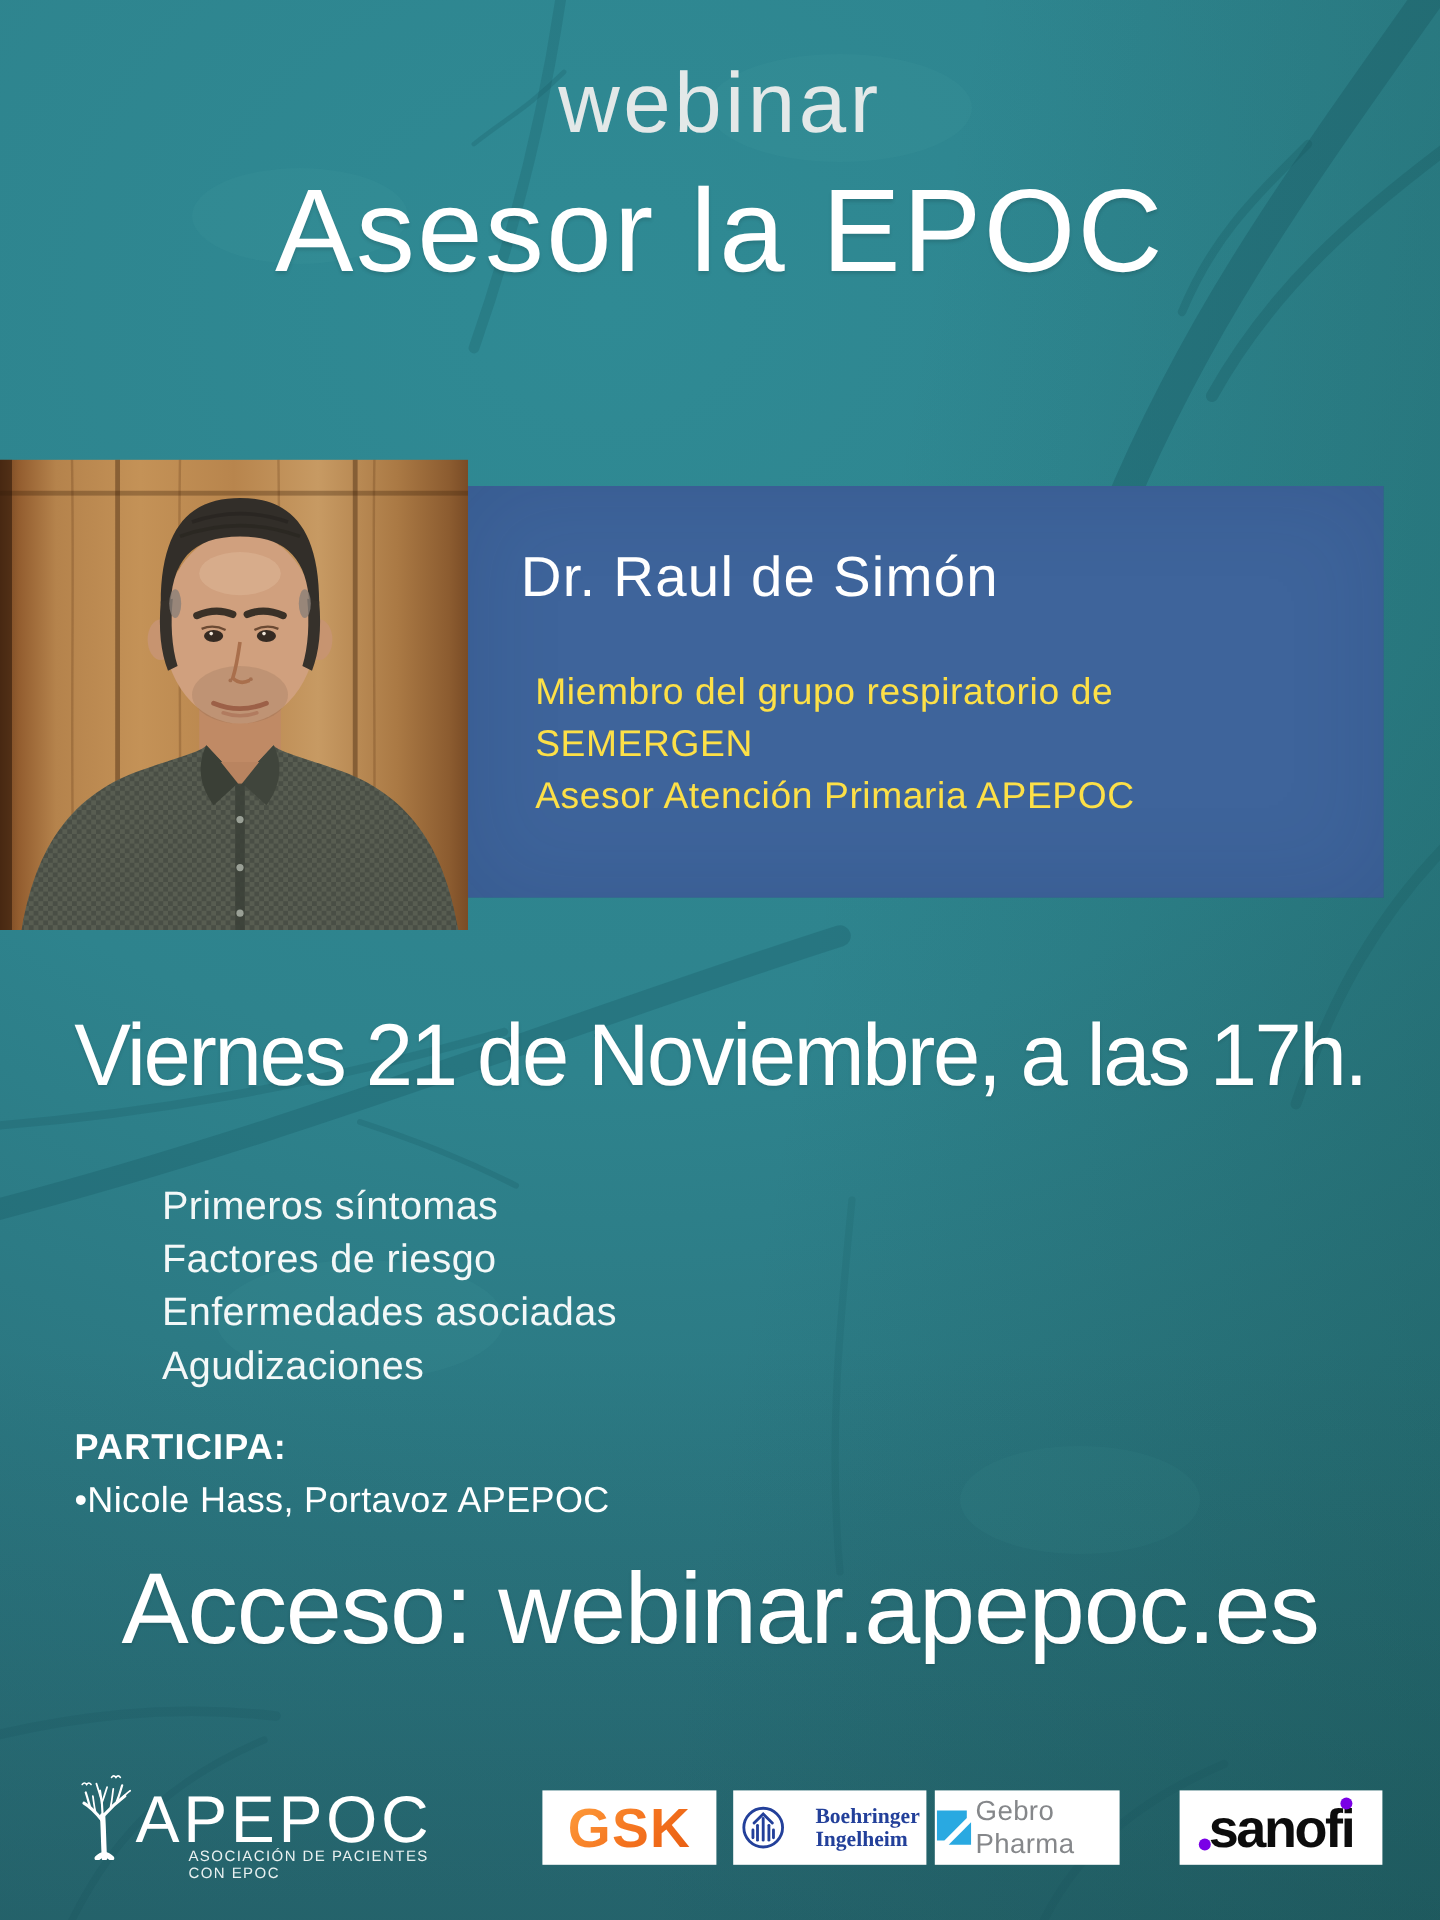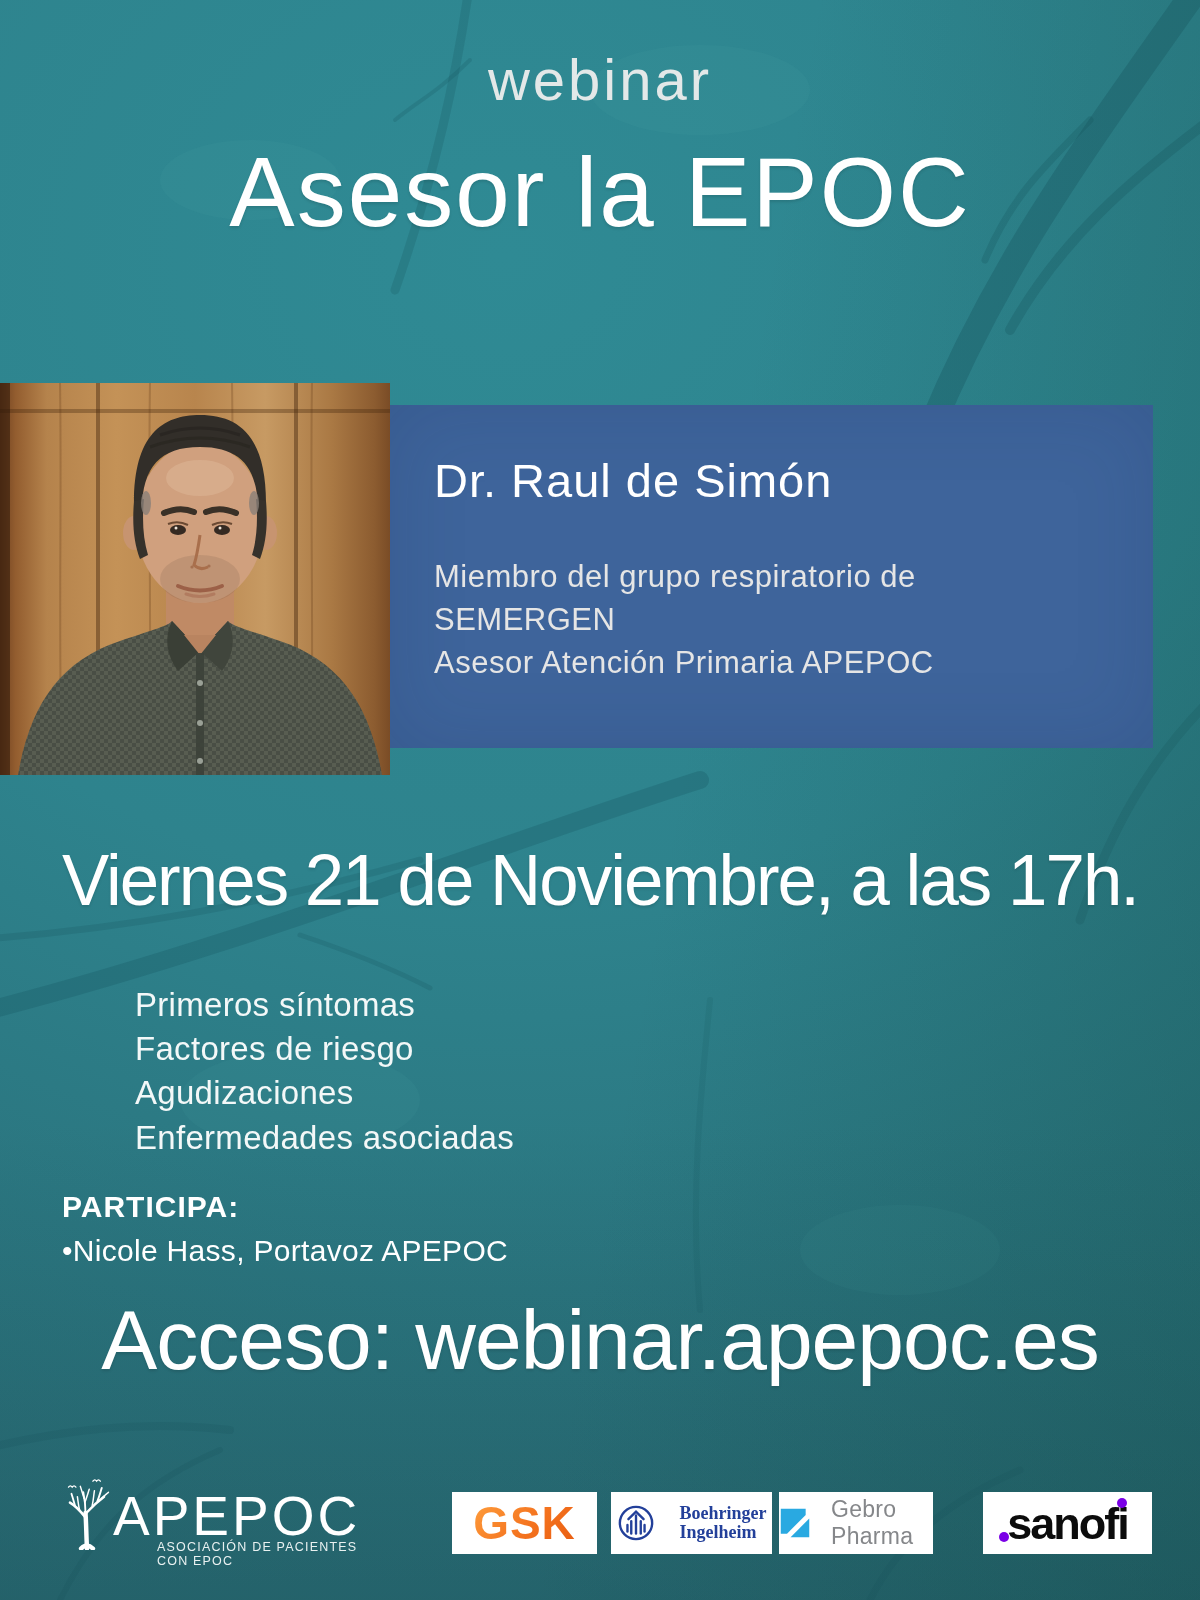--- a/index.html
+++ b/index.html
@@ -7,31 +7,31 @@
     position:relative;width:1200px;height:1600px;overflow:hidden;
     font-family:"Liberation Sans",sans-serif;
     background:
       radial-gradient(150% 95% at 42% 16%, #2f8a94 0%, #2e838d 42%, #2b7680 68%, #2a6b74 100%);
   }
   .bg-branches{position:absolute;inset:0;width:100%;height:100%;pointer-events:none;}
   .shade-right{position:absolute;inset:0;background:linear-gradient(100deg,rgba(20,70,70,0) 55%,rgba(23,85,82,.38) 100%);pointer-events:none;}
   .shade-bottom{position:absolute;inset:0;background:linear-gradient(180deg,rgba(0,0,0,0) 70%,rgba(15,55,60,.22) 100%);pointer-events:none;}
 
   .kicker{position:absolute;top:46px;left:0;width:100%;text-align:center;
-    font-size:58px;color:#e3e8e8;letter-spacing:3px;}
+    font-size:71px;color:#e3e8e8;letter-spacing:3px;}
   .title{position:absolute;top:136px;left:0;width:100%;text-align:center;
     font-size:98px;color:#ffffff;letter-spacing:2px;text-shadow:0 2px 3px rgba(0,0,0,.12);}
 
   .photo{position:absolute;left:0;top:383px;width:390px;height:392px;}
   .photo svg{display:block;width:100%;height:100%;}
 
   .speaker-box{position:absolute;left:390px;top:405px;width:763px;height:343px;
     background:#3e649b;box-sizing:border-box;padding:48px 36px 0 44px;box-shadow:inset 0 0 80px rgba(20,40,80,.15);}
   .speaker-name{font-size:47px;color:#ffffff;letter-spacing:1px;margin:0 0 48px 0;font-weight:400;}
-  .speaker-role{font-size:31px;line-height:1.38;color:#e5e5e5;letter-spacing:.5px;}
+  .speaker-role{font-size:31px;line-height:1.38;color:#fde047;letter-spacing:.5px;margin-left:12px;}
 
   .date-line{position:absolute;top:838px;left:0;width:100%;text-align:center;white-space:nowrap;
     font-size:73px;color:#ffffff;letter-spacing:-2px;transform:scaleX(.97);transform-origin:center;
     text-shadow:0 2px 3px rgba(0,0,0,.12);}
 
   .topics{position:absolute;top:972px;left:135px;display:flex;}
   .topics-col{font-size:33px;line-height:1.34;color:#f3f8f8;letter-spacing:.3px;margin-top:11px;}
   .topics-col.left{width:477px;}
   .topics-col .topic{white-space:nowrap;}
 
@@ -51,21 +51,21 @@
 
   .sponsor-card{position:absolute;top:1492px;height:62px;background:#ffffff;
     display:flex;align-items:center;justify-content:center;}
   .card-gsk{left:452px;width:145px;}
   .gsk-text{font-size:46px;font-weight:800;letter-spacing:1px;
     background:linear-gradient(135deg,#ffa13e 0%,#f4731f 55%,#e85c10 100%);
     -webkit-background-clip:text;background-clip:text;color:transparent;}
   .card-bi{left:611px;width:161px;gap:25px;}
   .bi-icon{width:38px;height:38px;flex:0 0 auto;}
   .bi-text{font-family:"Liberation Serif",serif;color:#23409a;font-size:18px;line-height:1.05;font-weight:600;}
-  .card-gebro{left:779px;width:154px;gap:20px;}
+  .card-gebro{left:779px;width:154px;gap:2px;}
   .gebro-icon{width:32px;height:32px;flex:0 0 auto;}
   .gebro-text{color:#85878a;font-size:23px;letter-spacing:.3px;}
   .card-sanofi{left:983px;width:169px;}
   .sanofi-wrap{position:relative;display:inline-block;line-height:1;}
   .sanofi-text{font-size:45px;font-weight:700;color:#0c0c0c;letter-spacing:-2px;}
   .sanofi-dot{position:absolute;width:10px;height:10px;border-radius:50%;background:#7a00e6;}
   .sanofi-dot.dot-s{left:-8px;bottom:4px;}
   .sanofi-dot.dot-i{right:1px;top:-3px;}
 </style>
 </head>
@@ -182,22 +182,22 @@
     <div class="speaker-role">SEMERGEN</div>
     <div class="speaker-role">Asesor Atención Primaria APEPOC</div>
   </div>
 
   <div class="date-line">Viernes 21 de Noviembre, a las 17h.</div>
 
   <div class="topics">
     <div class="topics-col left">
       <div class="topic">Primeros síntomas</div>
       <div class="topic">Factores de riesgo</div>
+      <div class="topic">Enfermedades asociadas</div>
       <div class="topic">Agudizaciones</div>
-      <div class="topic">Enfermedades asociadas</div>
     </div>
   </div>
 
   <div class="participa">
     <div class="participa-heading">PARTICIPA:</div>
     <div class="participa-attendee">•Nicole Hass, Portavoz APEPOC</div>
   </div>
 
   <div class="access-line">Acceso: webinar.apepoc.es</div>
 

